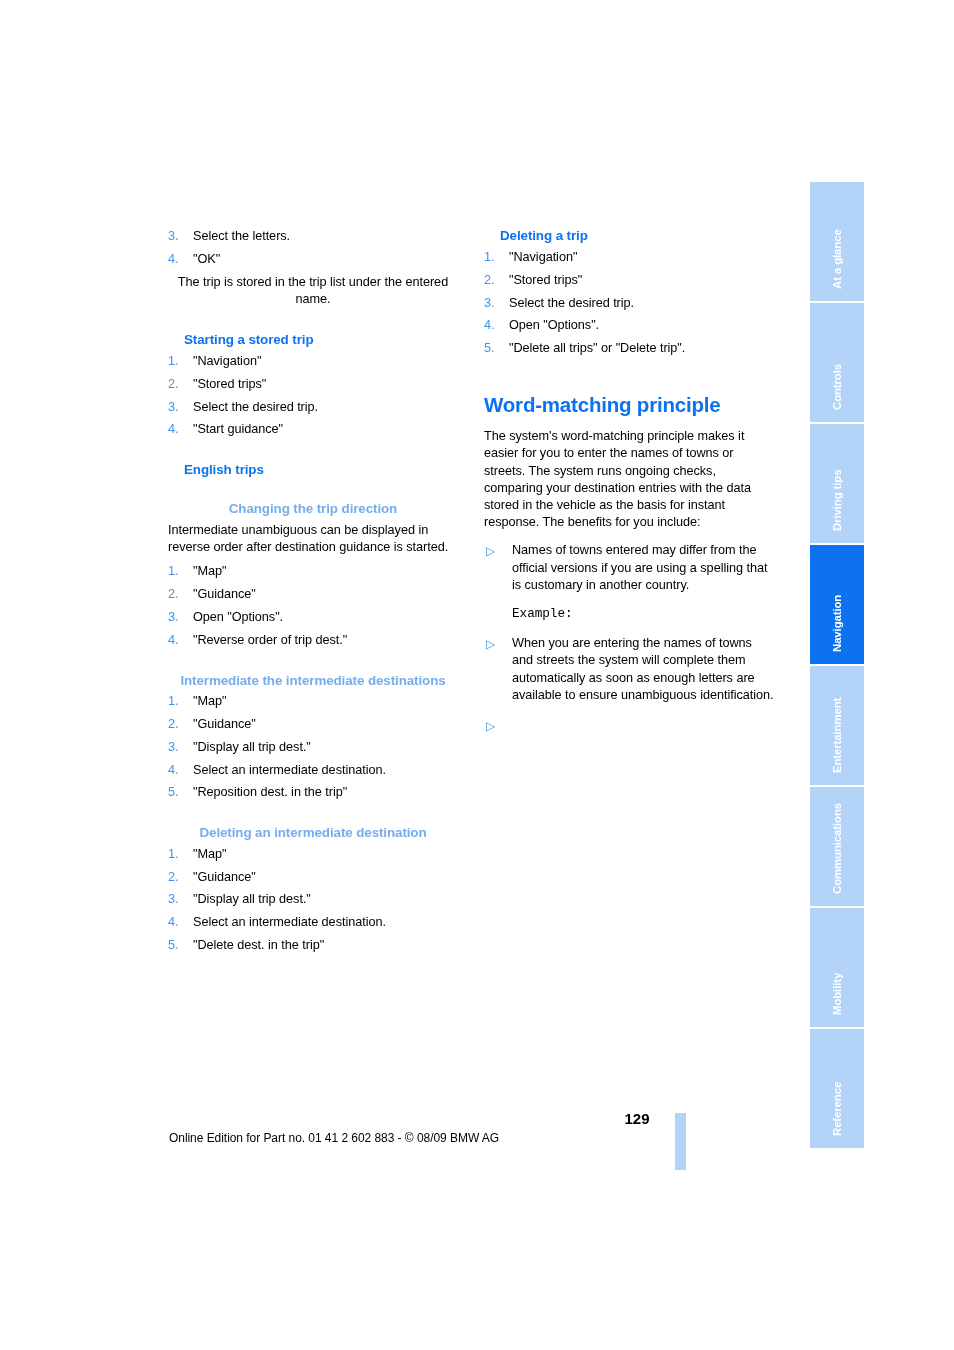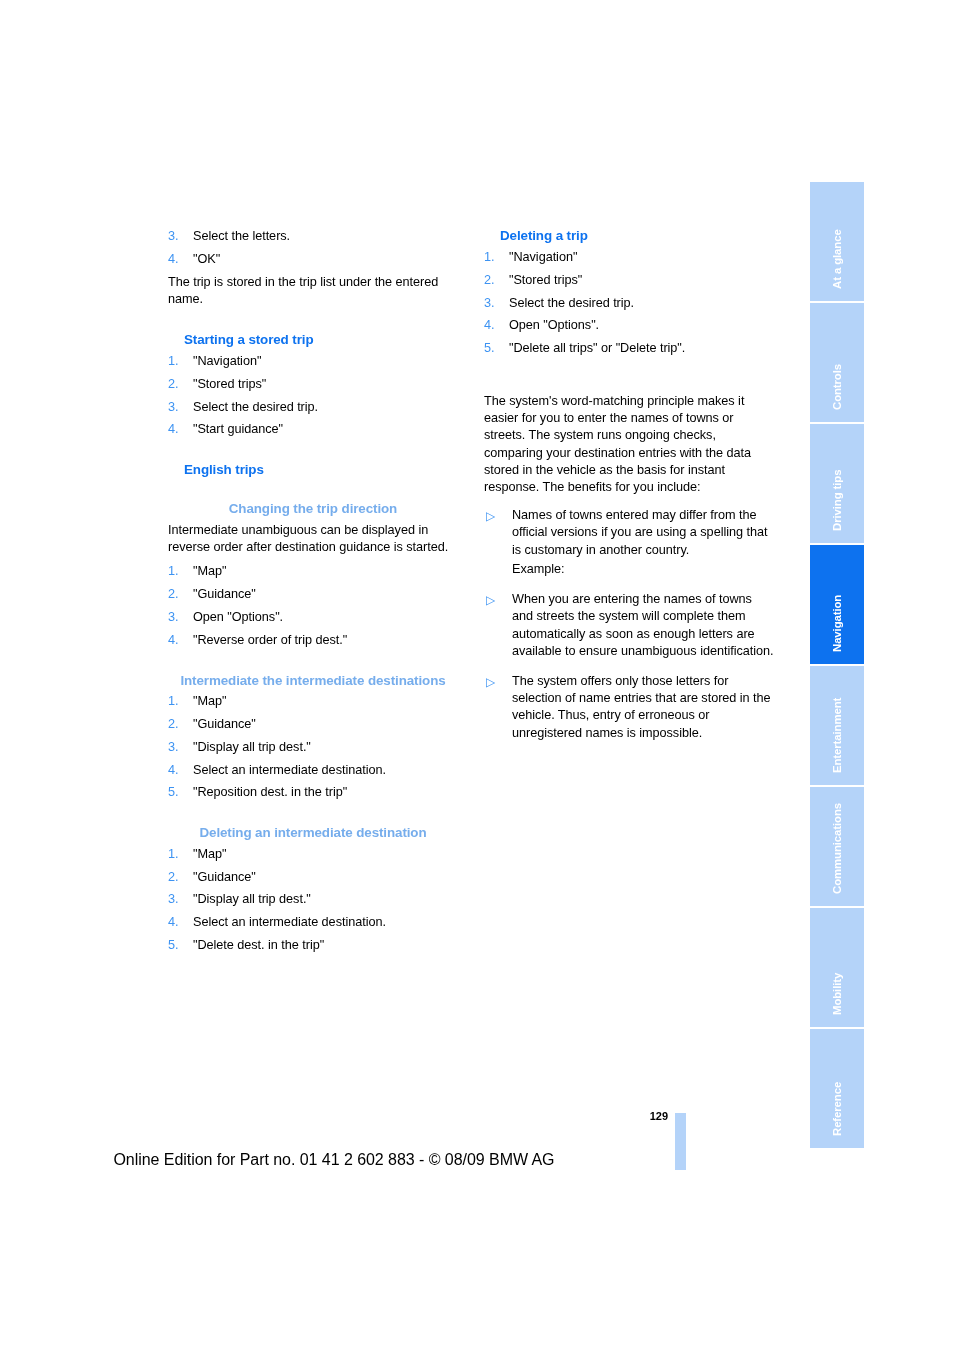--- a/index.html
+++ b/index.html
@@ -103,24 +103,25 @@
     letter-spacing: -0.05px;
   }
   ul.bullets > li .tri {
     position: absolute;
     left: 2px; top: 1px;
     color: #3d93f2;
     font-size: 12px;
     line-height: 1.355;
   }
   .sub-para {
-    margin-top: 2px;
-    font-size: 12.7px;
-    line-height: 1.355;
-    letter-spacing: -0.05px;
+    margin-top: 11px;
+    font-size: 12.7px;
+    line-height: 1.355;
+    letter-spacing: -0.05px;
+    font-family: Liberation Mono, monospace;
   }
 
   
   .tabs {
     position: absolute;
     left: 810px;
     top: 182px;
     width: 54px;
   }
   .tab {
@@ -144,64 +145,63 @@
     letter-spacing: -0.1px;
   }
   .tab.active .tab-label { color: #ffffff; }
 
   
   .page-number {
     position: absolute;
     left: 606px;
     top: 1110px;
     width: 62px;
-    text-align: right;
-    font-size: 11px;
+    text-align: center;
+    font-size: 15px;
     font-weight: bold;
     color: #000;
   }
   .footer-bar {
     position: absolute;
     left: 675px;
     top: 1113px;
     width: 11px;
     height: 57px;
     background: #b4d3f9;
   }
   .footer-text {
     position: absolute;
     left: 0;
     top: 1131px;
     width: 668px;
     text-align: center;
-    font-size: 16px;
+    font-size: 12px;
     color: #000;
     letter-spacing: -0.05px;
-    margin-top: 20px;
   }
 </style>
 </head>
 <body>
 
 <div class="page">
 
   <div class="col col-left">
 
     <ol class="steps">
       <li>
         <span class="num">3.</span>
         <span>Select the letters.</span>
       </li>
       <li>
         <span class="num">4.</span>
         <span>"OK"</span>
       </li>
     </ol>
 
-    <p class="body" style="margin-top:3px;">The trip is stored in the trip list under the entered name.</p>
+    <p class="body" style="margin-top:3px;text-align:center;">The trip is stored in the trip list under the entered name.</p>
 
     <div class="gap-lg"></div>
 
     <h2 class="sec">Starting a stored trip</h2>
     <ol class="steps">
       <li>
         <span class="num">1.</span>
         <span>"Navigation"</span>
       </li>
       <li>
@@ -320,37 +320,37 @@
         <span>Open "Options".</span>
       </li>
       <li>
         <span class="num">5.</span>
         <span>"Delete all trips" or "Delete trip".</span>
       </li>
     </ol>
 
     <div class="gap-xl"></div>
 
+    <h1 class="title">Word-matching principle</h1>
     <p class="body">The system's word-matching principle makes it easier for you to enter the names of towns or streets. The system runs ongoing checks, comparing your destination entries with the data stored in the vehicle as the basis for instant response. The benefits for you include:</p>
 
     <div style="height:11px;"></div>
 
     <ul class="bullets">
       <li>
         <span class="tri">▷</span>
         <span>Names of towns entered may differ from the official versions if you are using a spelling that is customary in another country.</span>
         <div class="sub-para">Example:</div>
       </li>
       <li>
         <span class="tri">▷</span>
         <span>When you are entering the names of towns and streets the system will complete them automatically as soon as enough letters are available to ensure unambiguous identification.</span>
       </li>
       <li>
         <span class="tri">▷</span>
-        <span>The system offers only those letters for selection of name entries that are stored in the vehicle. Thus, entry of erroneous or unregistered names is impossible.</span>
       </li>
     </ul>
 
   </div>
 
   <div class="tabs">
     <div class="tab">
       <span class="tab-label">At a glance</span>
     </div>
     <div class="tab">

